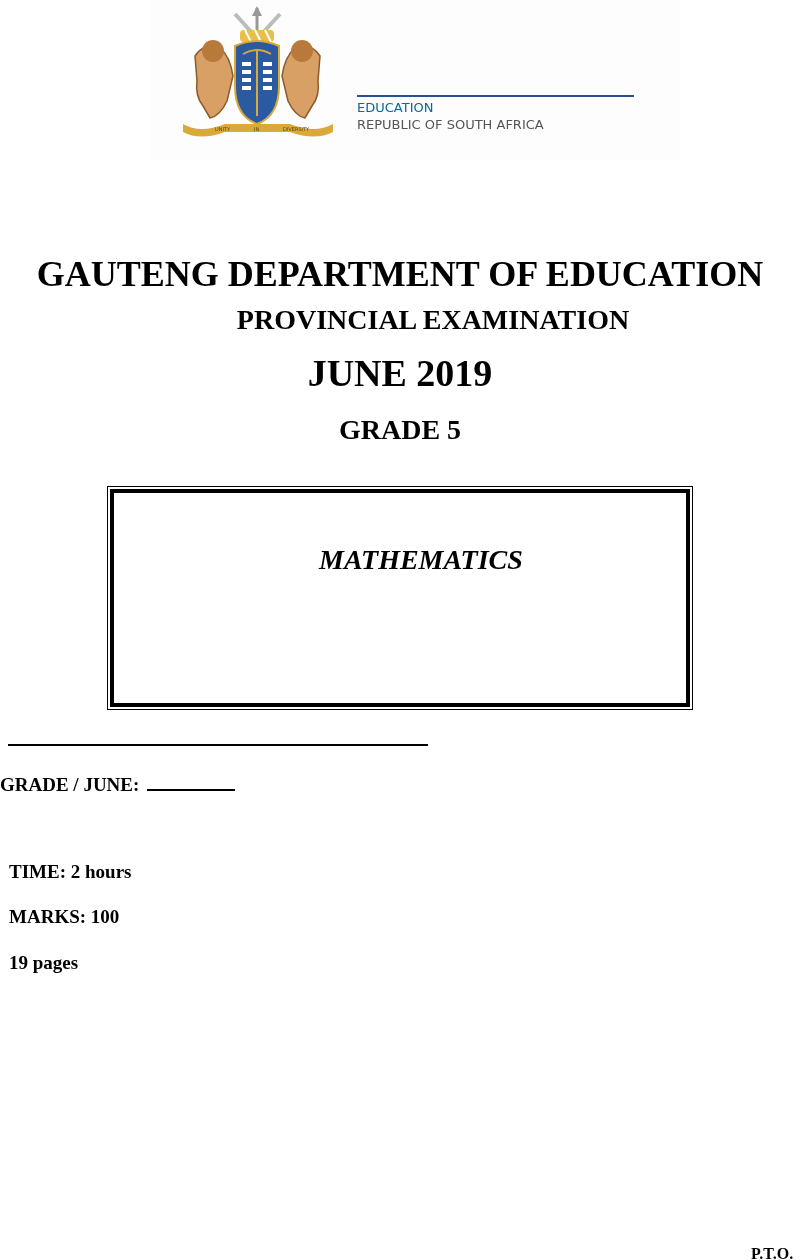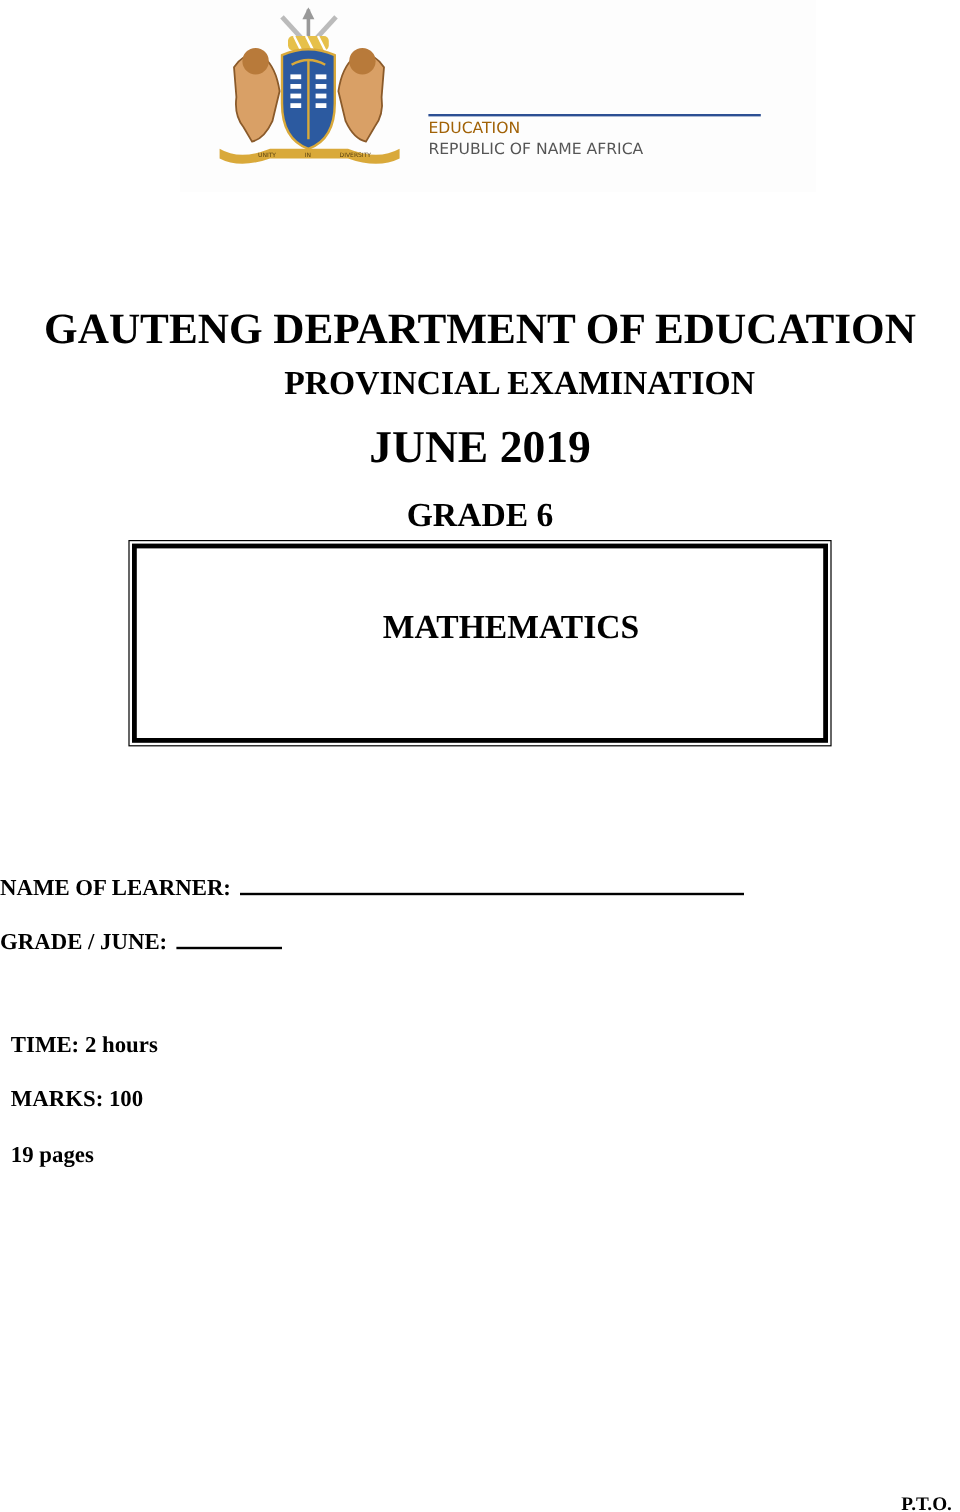--- a/index.html
+++ b/index.html
@@ -1,28 +1,28 @@
 <!DOCTYPE html>
 <html><head>
 <meta charset="utf-8">
 <style>
   html, body { margin: 0; padding: 0; background: #ffffff; }
   body { width: 800px; height: 1260px; position: relative; overflow: hidden; font-family: "Liberation Serif", serif; color: #000; }
   .logo-area { position: absolute; left: 150px; top: 0; width: 530px; height: 160px; background: #fdfdfd; }
   .crest { position: absolute; left: 25px; top: 6px; width: 165px; height: 135px; }
   .brand-title { position: absolute; left: 207px; top: 62px; font-family: "DejaVu Sans", sans-serif; font-weight: bold; font-size: 27px; color: #2c4f93; letter-spacing: -0.3px; line-height: 1; }
   .brand-rule { position: absolute; left: 207px; top: 95px; width: 277px; height: 2px; background: #2c4f93; }
-  .brand-sub1 { position: absolute; left: 207px; top: 101px; font-family: "DejaVu Sans", sans-serif; font-size: 13px; color: #a16207; line-height: 1; }
+  .brand-sub1 { position: absolute; left: 207px; top: 101px; font-family: "DejaVu Sans", sans-serif; font-size: 13px; color: #0369a1; line-height: 1; }
   .brand-sub2 { position: absolute; left: 207px; top: 118px; font-family: "DejaVu Sans", sans-serif; font-size: 13px; color: #555; line-height: 1; }
   .heading { position: absolute; left: 0; width: 800px; text-align: center; font-weight: bold; line-height: 1; }
   .h1 { top: 256px; font-size: 36px; }
   .h2 { top: 306px; font-size: 28px; padding-left: 33px; }
   .h3 { top: 354px; font-size: 38px; }
   .h4 { top: 416px; font-size: 28px; }
-  .subject-box { position: absolute; left: 107px; top: 450px; width: 586px; height: 172px; box-sizing: border-box; border: 1px solid #000; padding: 2px; }
+  .subject-box { position: absolute; left: 107px; top: 486px; width: 586px; height: 224px; box-sizing: border-box; border: 1px solid #000; padding: 2px; font-style: italic; }
   .subject-inner { width: 100%; height: 100%; box-sizing: border-box; border: 4px solid #000; position: relative; }
   .subject-text { position: absolute; left: 205px; top: 53px; font-size: 28px; font-weight: bold; line-height: 1; }
   .field { position: absolute; left: 0; font-size: 19px; font-weight: bold; line-height: 1; white-space: nowrap; }
   .field .blank { display: inline-block; border-bottom: 2px solid #000; vertical-align: baseline; height: 16px; margin-left: 8px; }
   .f-name { top: 728px; }
   .f-name .blank { width: 420px; }
   .f-grade { top: 773px; }
   .f-grade .blank { width: 88px; }
   .info { position: absolute; left: 9px; font-size: 19px; font-weight: bold; line-height: 1; }
   .i1 { top: 862px; }
@@ -65,36 +65,36 @@
     <path d="M145,50 Q135,35 120,42 Q110,50 107,70 L113,95 Q120,110 130,112 L137,100 Q145,90 143,75 Z" fill="#d9a066" stroke="#8a5a2a" stroke-width="1.5"></path>
     <circle cx="127" cy="45" r="11" fill="#b87a3a"></circle>
 
     <path d="M8,118 Q25,128 50,118 L115,118 Q140,128 158,118 L158,126 Q140,135 115,126 L50,126 Q25,135 8,126 Z" fill="#d9a93a"></path>
     <text x="40" y="124.5" font-size="5" font-family="DejaVu Sans, sans-serif" fill="#5a4210">UNITY</text>
     <text x="79" y="124.5" font-size="5" font-family="DejaVu Sans, sans-serif" fill="#5a4210">IN</text>
     <text x="108" y="124.5" font-size="5" font-family="DejaVu Sans, sans-serif" fill="#5a4210">DIVERSITY</text>
   </svg>
   <div class="brand-rule"></div>
   <div class="brand-sub1">EDUCATION</div>
-  <div class="brand-sub2">REPUBLIC OF NAME AFRICA</div>
+  <div class="brand-sub2">REPUBLIC OF SOUTH AFRICA</div>
 </div>
 
 <div class="heading h1">GAUTENG DEPARTMENT OF EDUCATION</div>
 <div class="heading h2">PROVINCIAL EXAMINATION</div>
 <div class="heading h3">JUNE 2019</div>
-<div class="heading h4">GRADE 6</div>
+<div class="heading h4">GRADE 5</div>
 
 <div class="subject-box">
   <div class="subject-inner">
     <div class="subject-text">MATHEMATICS</div>
   </div>
 </div>
 
 <div class="field f-name">
-  <span>NAME OF LEARNER:</span><span class="blank"></span>
+  <span class="blank"></span>
 </div>
 <div class="field f-grade">
   <span>GRADE / JUNE:</span><span class="blank"></span>
 </div>
 
 <div class="info i1">TIME:  2 hours</div>
 <div class="info i2">MARKS:  100</div>
 <div class="info i3">19 pages</div>
 
 <div class="pto">P.T.O.</div>

